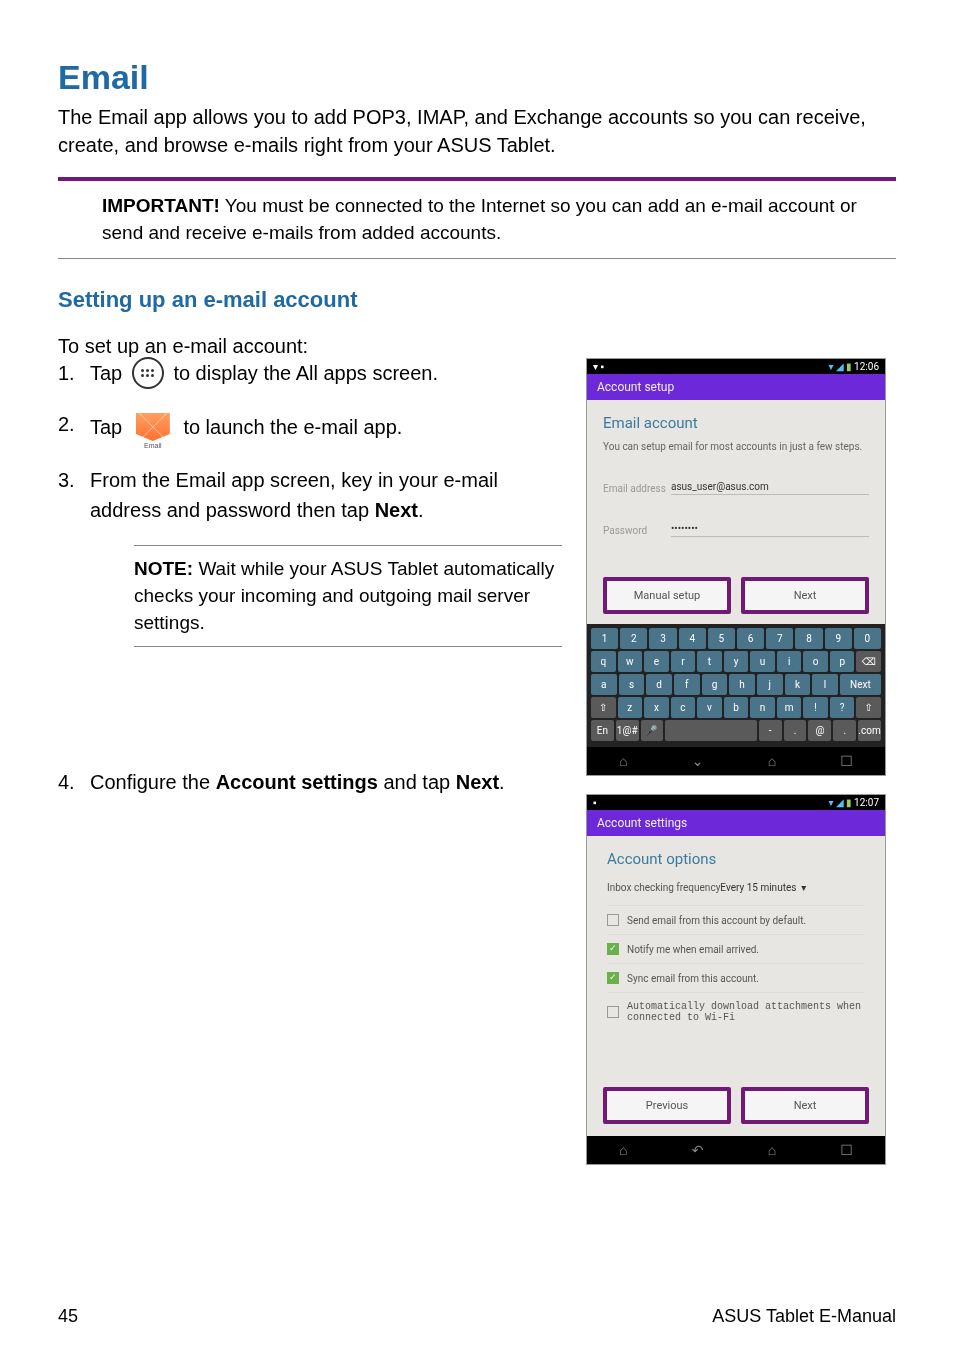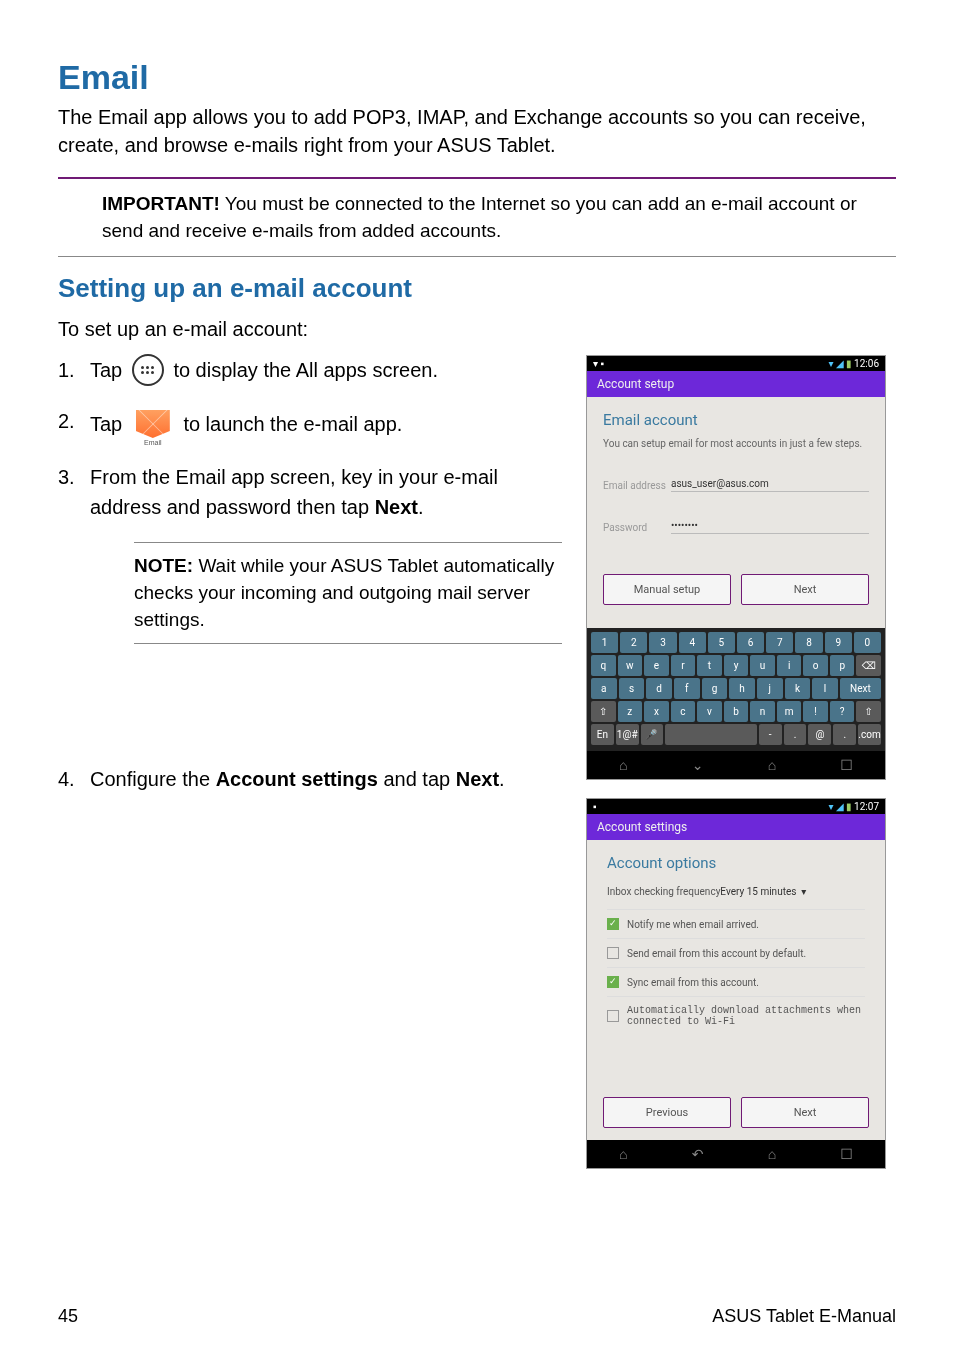--- a/index.html
+++ b/index.html
@@ -19,36 +19,35 @@
     font-size: 34px;
     font-weight: 700;
     margin-bottom: 6px;
   }
   .intro {
     font-size: 20px;
     line-height: 1.4;
     margin-bottom: 18px;
   }
   .important-box {
-    border-top: 2px solid #701a75;
+    border-top: 4px solid #701a75;
     border-bottom: 1px solid #888;
     padding: 12px 0 12px 44px;
-    margin-bottom: 16px;
+    margin-bottom: 28px;
     font-size: 19px;
     line-height: 1.4;
   }
   .h2 {
     color: #1f6aa5;
-    font-size: 26px;
+    font-size: 22px;
     font-weight: 700;
-    margin-bottom: 14px;
+    margin-bottom: 22px;
   }
   .sub {
     font-size: 20px;
-    margin-bottom: 14px;
   }
   .columns {
     display: flex;
     gap: 24px;
   }
   .left-col { flex: 1; }
   .right-col { width: 310px; display:flex; flex-direction:column; gap:18px; align-items:flex-start;}
   ol.steps { list-style: none; }
   ol.steps > li {
     display: flex;
@@ -117,30 +116,30 @@
     background: #000; color:#fff;
     display:flex; justify-content:space-between;
     padding: 2px 6px; font-size:10px;
   }
   .shot-status .sig { color:#4fc3f7; }
   .shot-status .bat { color:#9ccc65; }
   .shot-title {
     background:#6d28d9; color:#eee;
     padding: 6px 10px; font-size:12px;
   }
-  .shot-body { padding: 14px 16px 23px; }
+  .shot-body { padding: 14px 16px 10px; }
   .shot-h { color:#3a7aa0; font-size:15px; margin-bottom:8px; }
   .shot-desc { font-size:10px; color:#666; margin-bottom:10px; line-height:1.3;}
   .shot-field { display:flex; align-items:center; margin-bottom:8px; font-size:10px;margin-top:28px;}
   .shot-field .lbl { width:68px; color:#999; }
   .shot-field .val { flex:1; border-bottom:1px solid #bbb; color:#333; padding-bottom:2px;}
   .shot-btns { display:flex; gap:10px; margin-top:40px; }
   .shot-btn {
     flex:1; text-align:center; padding:8px 0;
-    background:#f5f5f5; border:1px solid #701a75; border-radius:2px;
+    background:#f5f5f5; border:4px solid #701a75; border-radius:2px;
     font-size:11px; color:#555;
   }
   
   .kb { background:#222; padding:4px; }
   .kb-row { display:flex; gap:2px; margin-bottom:2px; }
   .kb-key {
     flex:1; background:#4a748a; color:#fff;
     text-align:center; padding:5px 0; font-size:10px;
     border-radius:2px; min-width:0;
     position:relative;
@@ -336,26 +335,26 @@
         </div>
         <div class="shot-title">Account settings</div>
         <div class="shot2-body">
           <div class="shot-h">Account options</div>
           <div class="freq">
             <span>Inbox checking frequency</span>
             <span class="sel"><span>Every 15 minutes</span> &nbsp;▾</span>
           </div>
           <div id="opts">
               <div class="opt-row">
+                <span class="chk"></span>
+                <span>Send email from this account by default.</span>
+              </div>
+              <div class="opt-row">
                 <span class="chk on"></span>
                 <span>Notify me when email arrived.</span>
-              </div>
-              <div class="opt-row">
-                <span class="chk"></span>
-                <span>Send email from this account by default.</span>
               </div>
               <div class="opt-row">
                 <span class="chk on"></span>
                 <span>Sync email from this account.</span>
               </div>
               <div class="opt-row">
                 <span class="chk"></span>
                 <span>Automatically download attachments when connected to Wi-Fi</span>
               </div>
             </div>

